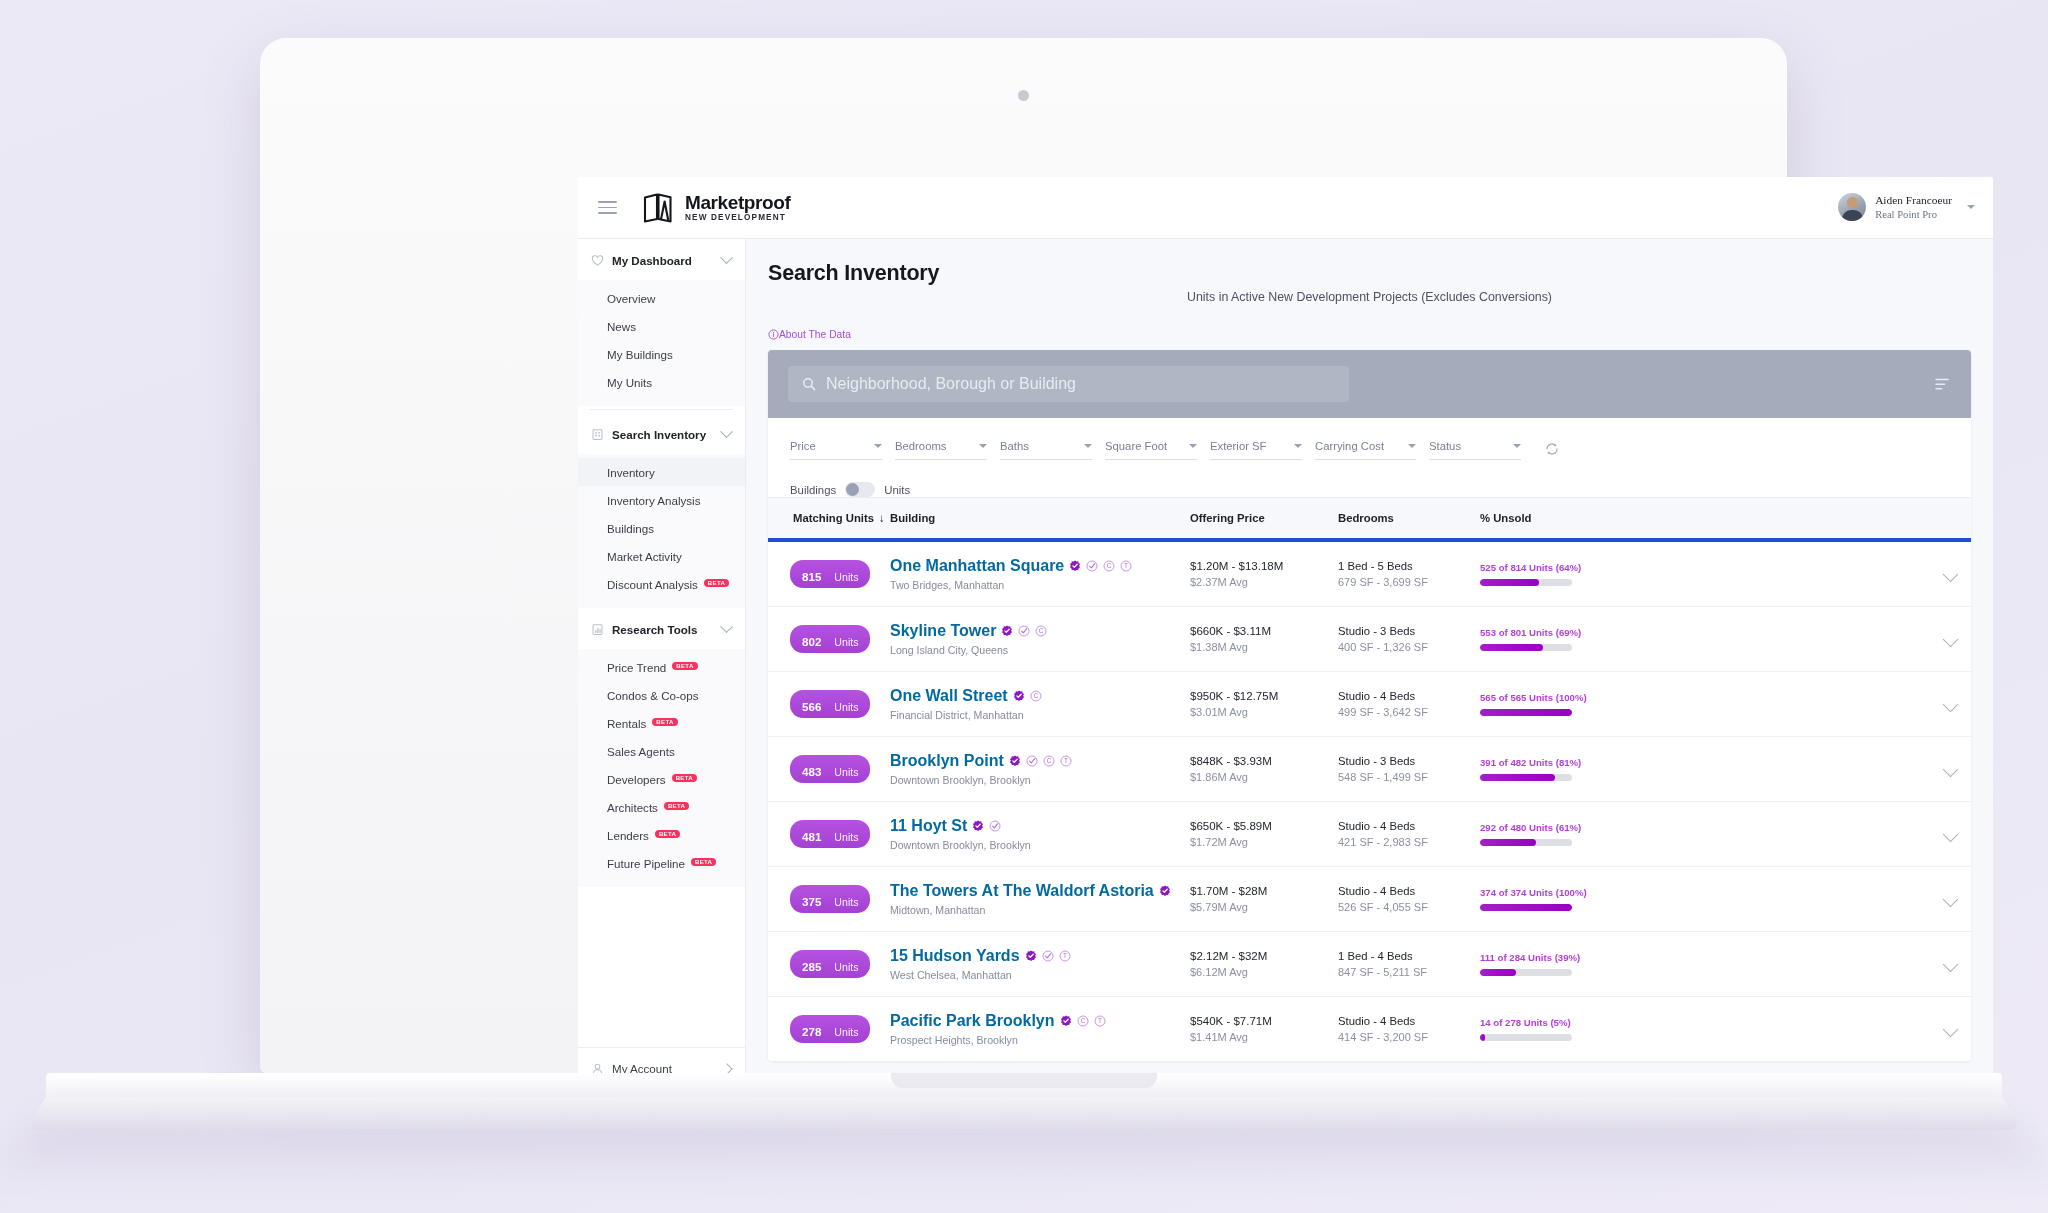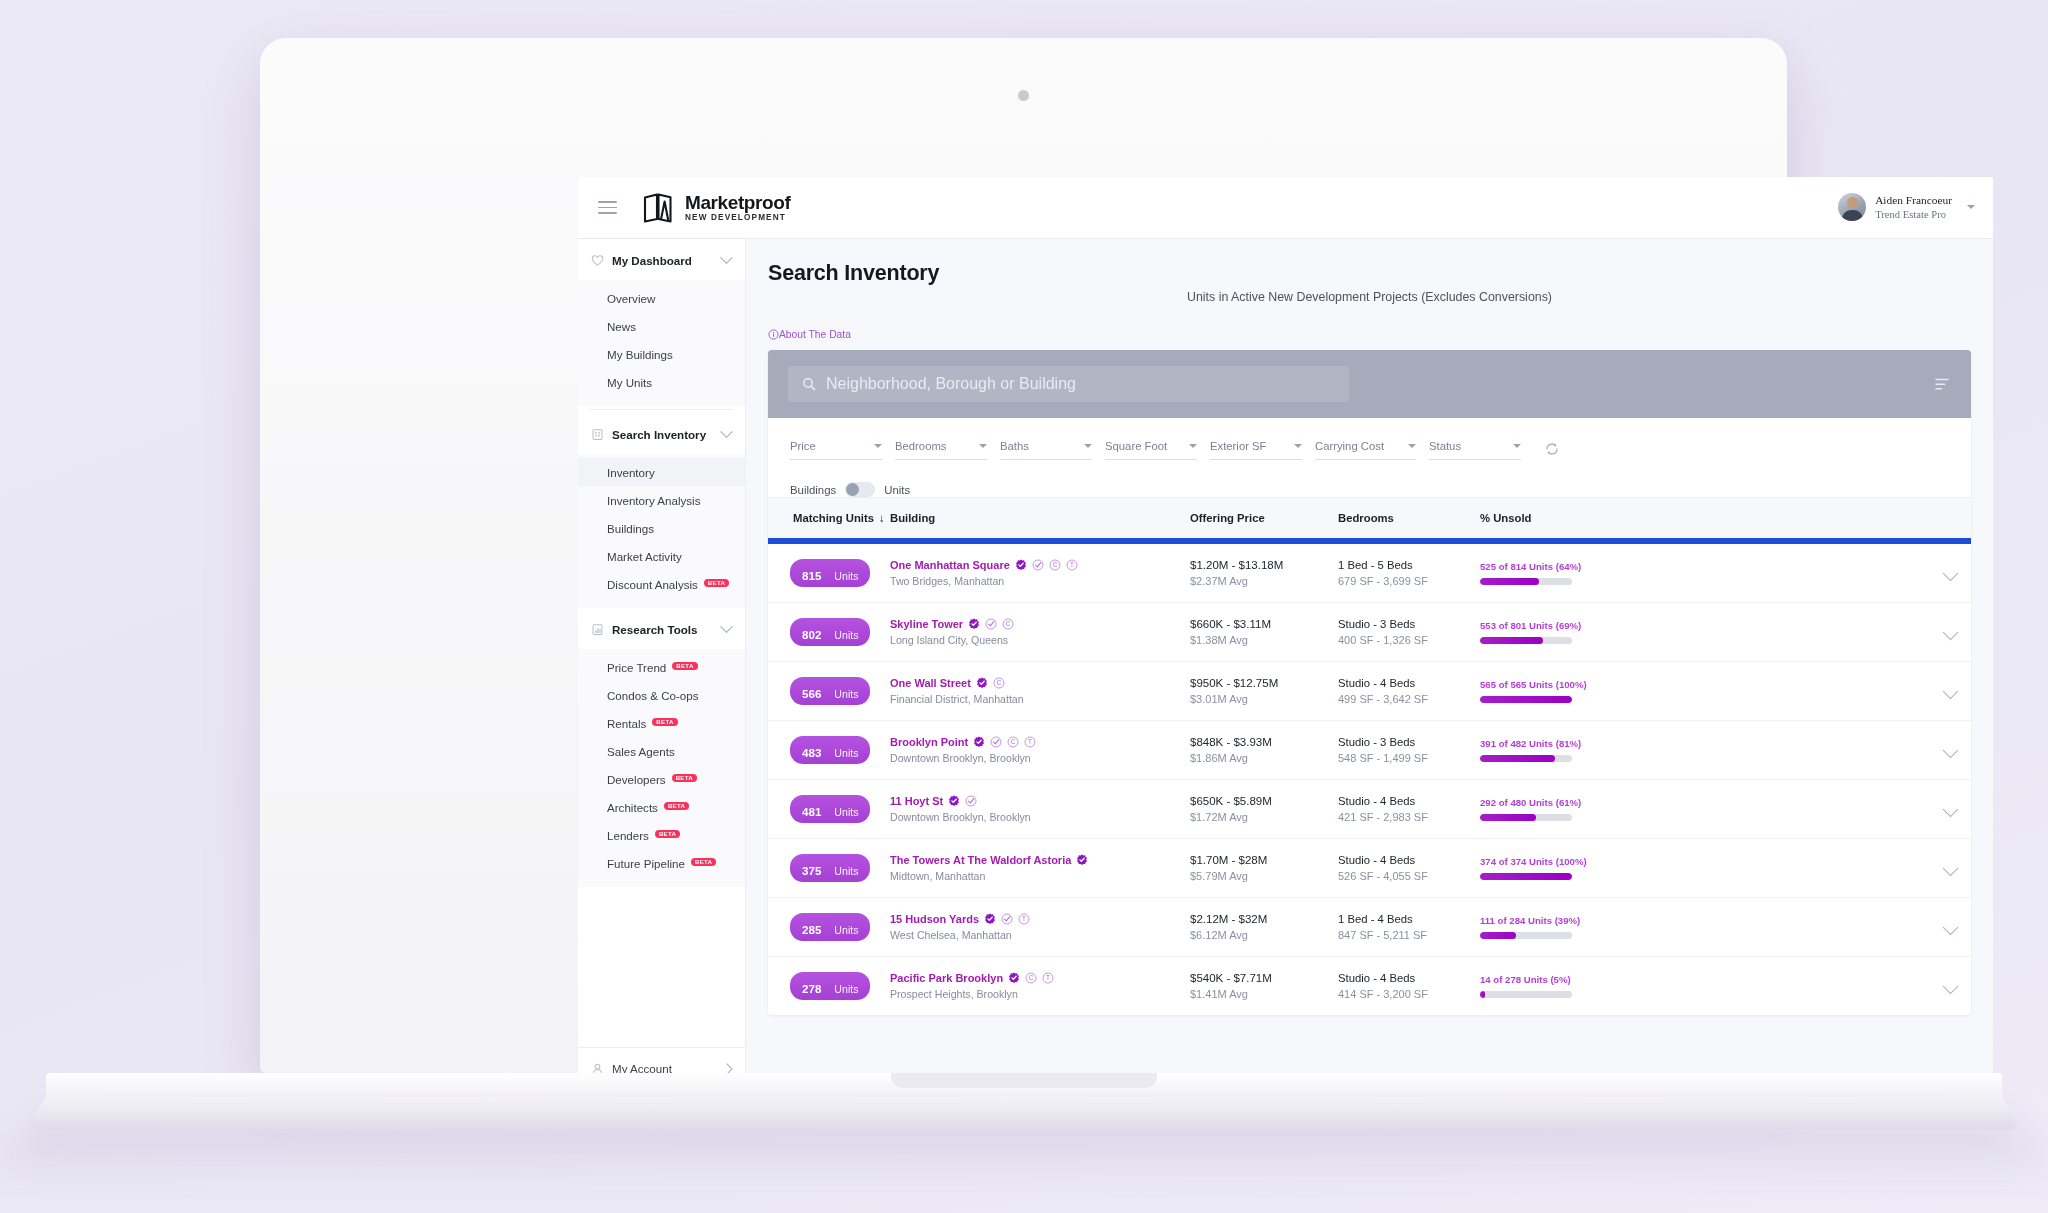--- a/index.html
+++ b/index.html
@@ -244,21 +244,21 @@
     background: #99a1b4;
   }
 
   .count-row { padding: 14px 22px 16px 22px; font-size: 11.4px; color: #4c5161; }
   .count-row b { color: #1b1d25; font-weight: 700; }
 
   table { width: 100%; border-collapse: collapse; }
   thead th {
     background: #f7f8fb;
     border-top: 1px solid #ecedf2;
-    border-bottom: 6px solid #1d4ed8;
+    border-bottom: 4px solid #1d4ed8;
     text-align: left;
     font-size: 11.3px;
     font-weight: 700;
     color: #1d2029;
     padding: 14px 0 14px 0;
   }
   .th-units { padding-left: 25px; width: 122px; }
   .th-building { width: 300px; }
   .th-price { width: 148px; }
   .th-beds { width: 142px; }
@@ -273,21 +273,21 @@
     display: inline-flex; align-items: baseline; gap: 13px;
     background: linear-gradient(180deg,#b552e0 0%, #a441d4 100%);
     color: #fff; border-radius: 13px;
     padding: 10px 12px 5px;
     margin-left: 22px;
   }
   .pill-num { font-size: 11.6px; font-weight: 700; }
   .pill-unit { font-size: 10.6px; font-weight: 400; opacity: .92; }
 
   .bld-name-row { display: flex; align-items: center; gap: 5px; }
-  .bld-name { font-size: 11px; font-weight: 700; color: #a21caf; }
+  .bld-name { font-size: 16px; font-weight: 700; color: #0369a1; }
   .bld-loc { font-size: 10.6px; color: #868c9b; margin-top: 4px; }
 
   .badge { width: 12px; height: 12px; flex: none; }
 
   .price-main { font-size: 11.5px; color: #23262f; }
   .price-avg { font-size: 11px; color: #8b90a0; margin-top: 4px; }
   .beds-main { font-size: 11.3px; color: #23262f; }
   .beds-sf { font-size: 11px; color: #8b90a0; margin-top: 4px; }
 
   .unsold-label { font-size: 9.6px; font-weight: 700; color: #b43fd8; }
@@ -332,21 +332,21 @@
               <div class="brand-name">Marketproof</div>
               <div class="brand-sub">NEW DEVELOPMENT</div>
             </div>
           </div>
         </div>
 
         <div class="user-box">
           <div class="avatar"></div>
           <div class="user-meta">
             <div class="user-name">Aiden Francoeur</div>
-            <div class="user-role">Trend Estate Pro</div>
+            <div class="user-role">Real Point Pro</div>
           </div>
           <div class="caret-sm"></div>
         </div>
       </div>
 
       <div class="app-body">
 
         <nav class="sidebar">
 
           <div class="nav-group">

